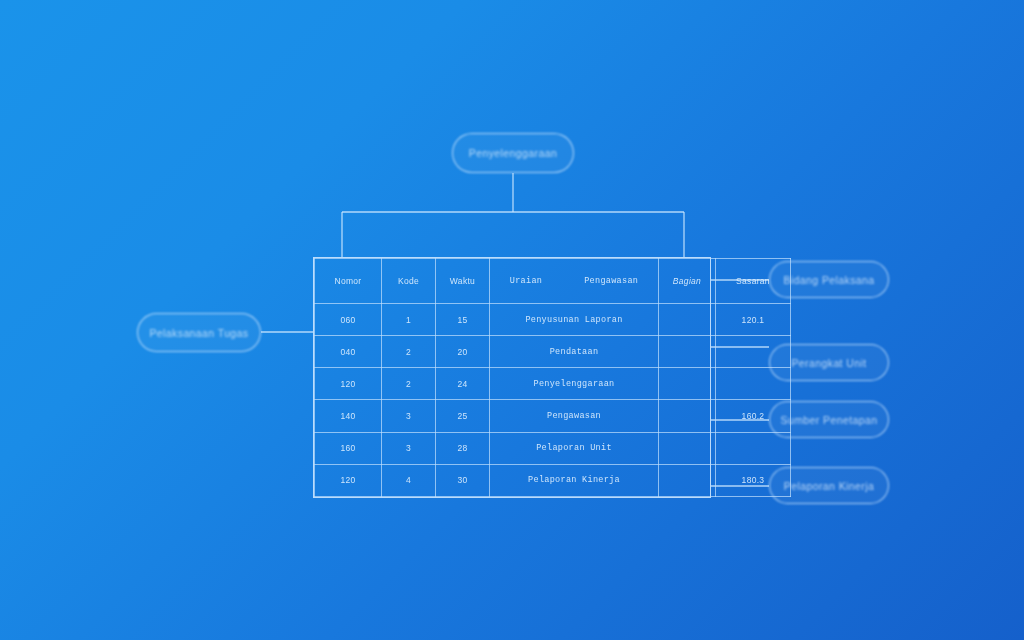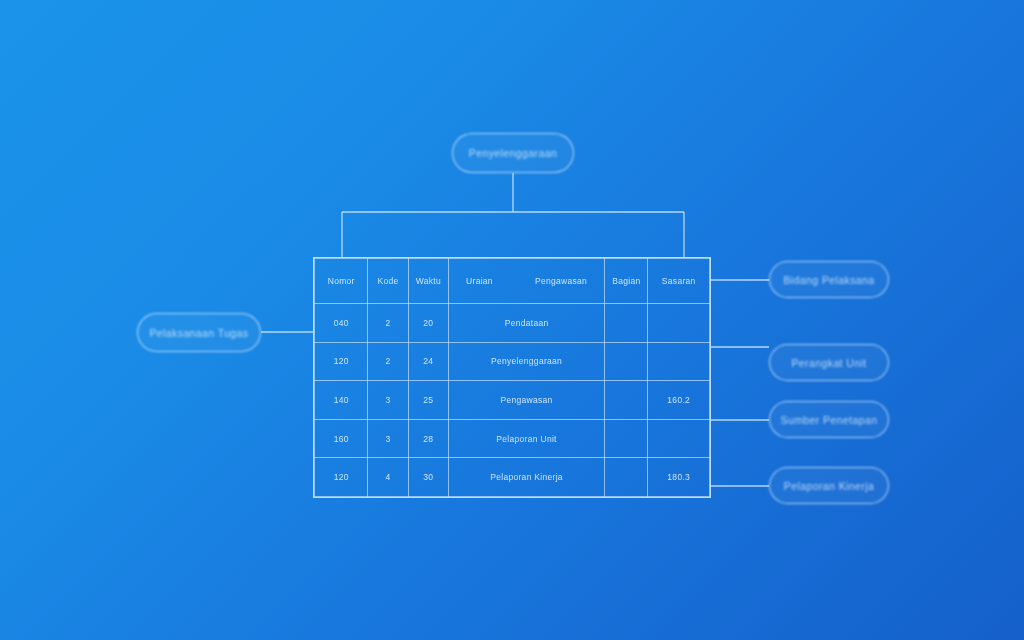--- a/index.html
+++ b/index.html
@@ -64,37 +64,37 @@
     border-collapse: collapse;
     table-layout: fixed;
   }
   table.diagram-table td,
   table.diagram-table th {
     border: 0.9px solid rgba(190, 222, 252, 0.72);
     color: rgba(225, 241, 255, 0.9);
     font-size: 8.5px;
     font-weight: normal;
     letter-spacing: 0.3px;
-    padding: 0 0;
+    padding: 0 7px;
     text-align: center;
     vertical-align: middle;
     filter: blur(0.75px);
     overflow: hidden;
     white-space: nowrap;
   }
   table.diagram-table thead th { height: 44px; }
   table.diagram-table tbody td { height: 28px; }
-  td.c-desc, th.c-desc { text-align: left; padding-left: 10px; }
+  td.c-desc, th.c-desc { text-align: left; padding-left: 10px; font-family: Liberation Mono, monospace; }
   th.c-desc .h2 { margin-left: 42px; }
   th.c-desc { white-space: nowrap; }
   .cw1 { width: 52px; }
   .cw2 { width: 39px; }
   .cw3 { width: 39px; }
   .cw4 { width: 154px; }
-  .cw5 { width: 42px; }
+  .cw5 { width: 42px; font-style: italic; }
   .cw6 { width: 60px; margin-top: 24px; }
 </style>
 </head>
 <body>
 
 <svg id="canvas" viewBox="0 0 1024 640" xmlns="http://www.w3.org/2000/svg">
   <g stroke="rgba(205,231,255,0.85)" stroke-width="1.3" fill="none" filter="blur(0.2px)">
 
     <path d="M513,173 L513,212"></path>
 
@@ -143,20 +143,28 @@
         <th class="cw3">Waktu</th>
         <th class="cw4 c-desc">
           <span>Uraian</span><span class="h2">Pengawasan</span>
         </th>
         <th class="cw5">Bagian</th>
         <th class="cw6">Sasaran</th>
       </tr>
     </thead>
     <tbody id="table-body">
         <tr>
+          <td class="cw1">060</td>
+          <td class="cw2">1</td>
+          <td class="cw3">15</td>
+          <td class="cw4 c-desc">Penyusunan Laporan</td>
+          <td class="cw5"></td>
+          <td class="cw6">120.1</td>
+        </tr>
+        <tr>
           <td class="cw1">040</td>
           <td class="cw2">2</td>
           <td class="cw3">20</td>
           <td class="cw4 c-desc">Pendataan</td>
           <td class="cw5"></td>
           <td class="cw6"></td>
         </tr>
         <tr>
           <td class="cw1">120</td>
           <td class="cw2">2</td>

